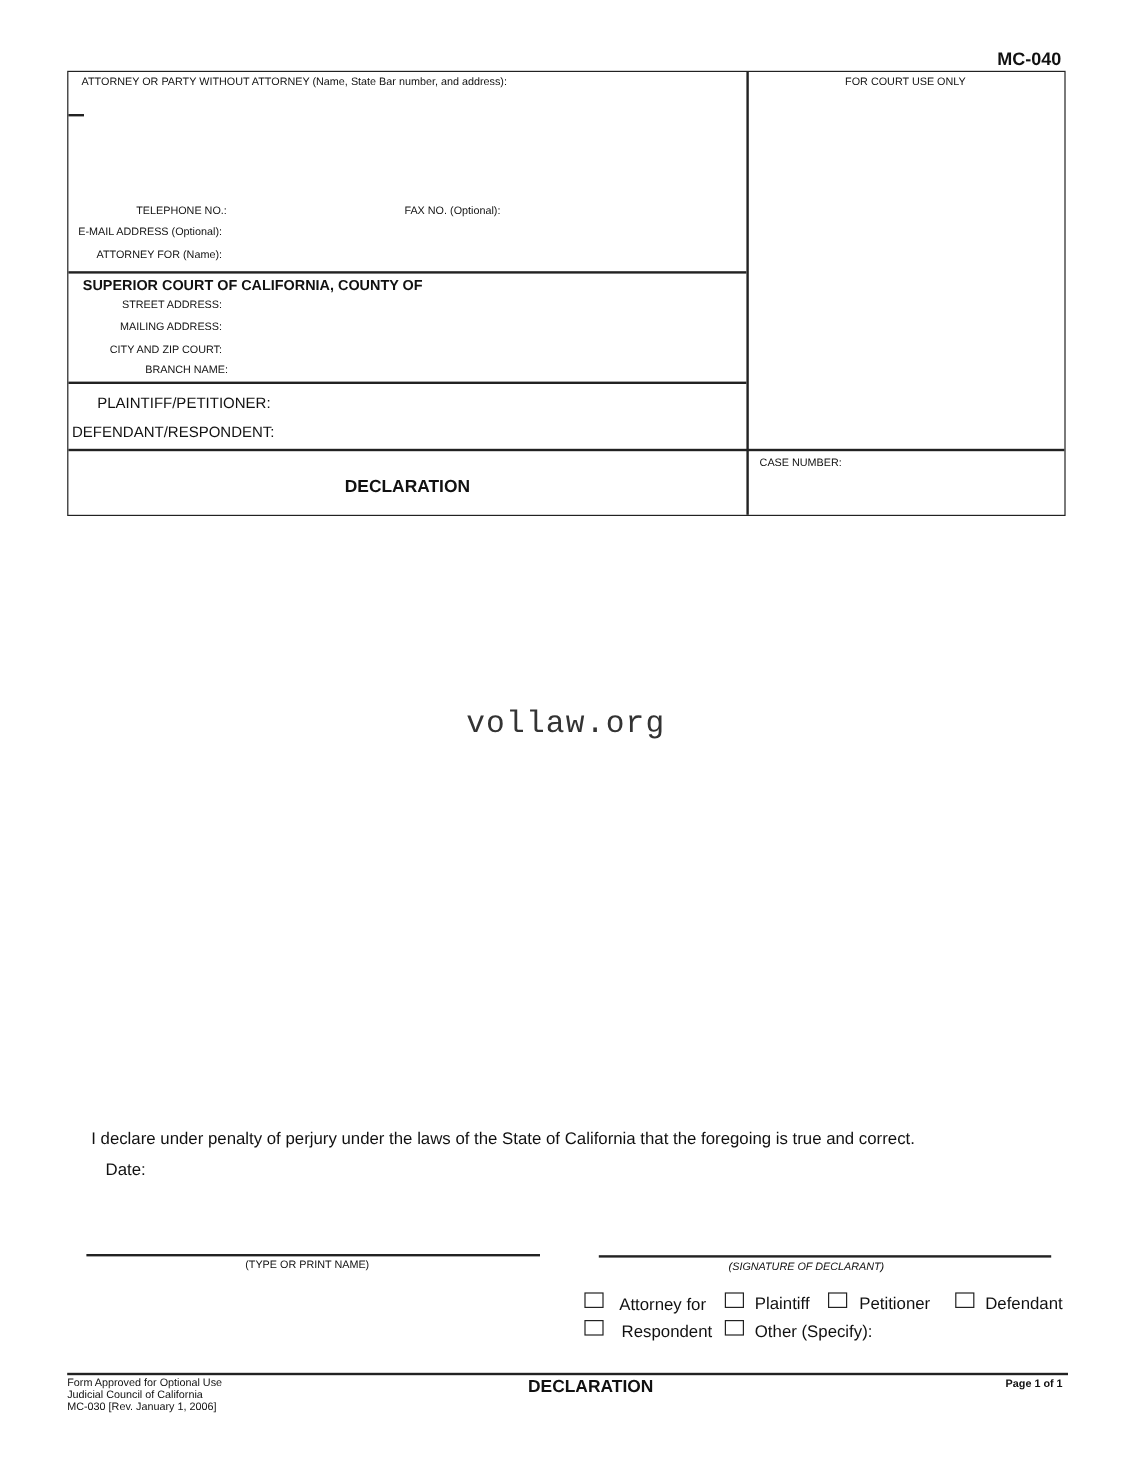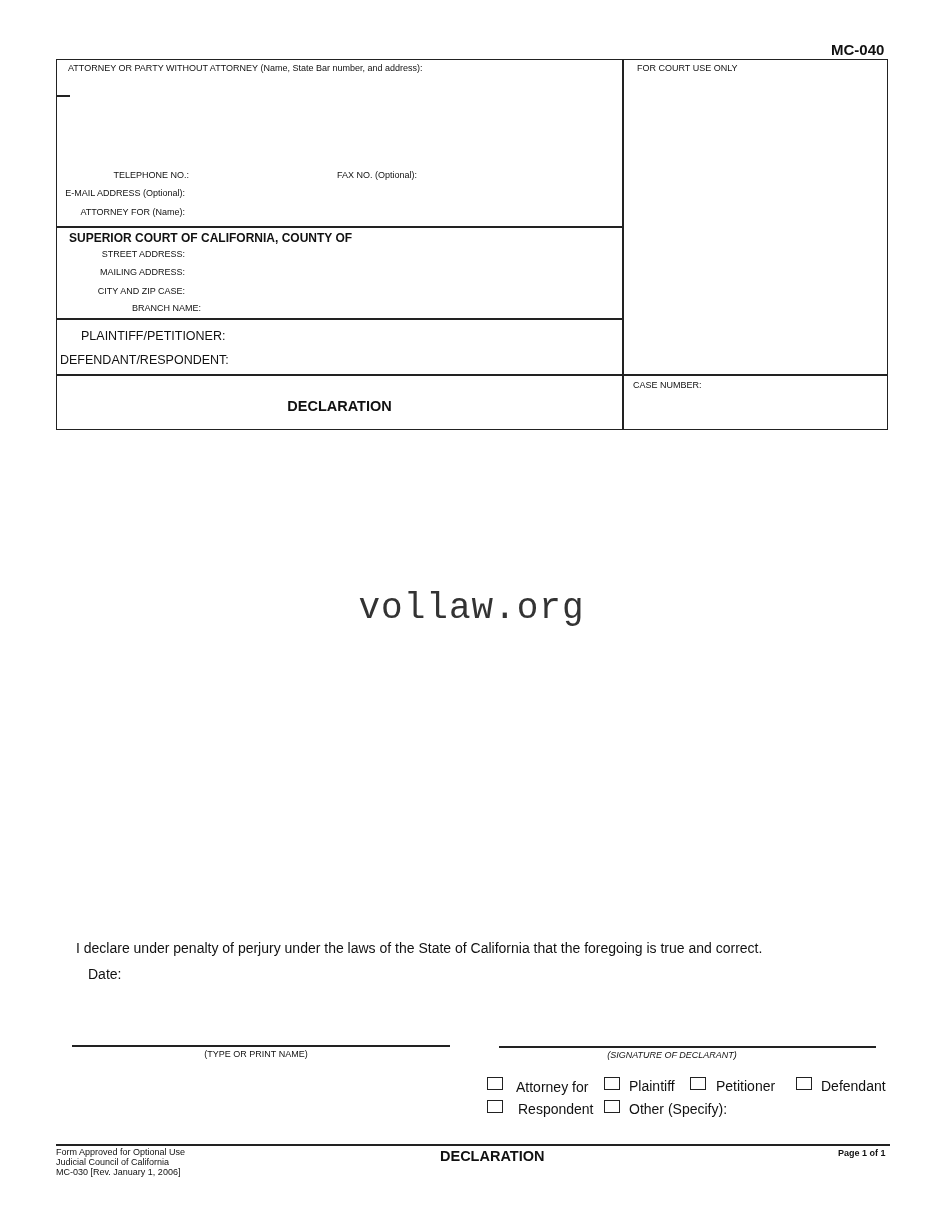--- a/index.html
+++ b/index.html
@@ -8,21 +8,21 @@
   .formno { left: 831px; top: 41px; font-size: 15px; font-weight: bold; }
   .hdr { left: 56px; top: 59px; width: 832px; height: 371px; border: 1.5px solid #222; box-sizing: border-box; }
   .vline { position: absolute; background: #222; }
   .hline { position: absolute; background: #222; }
   .lbl { position: absolute; font-size: 9px; white-space: nowrap; }
   .lbl-r { position: absolute; font-size: 9px; white-space: nowrap; text-align: right; }
   .it { }
   .court-title { position: absolute; left: 12px; top: 171px; font-size: 12px; font-weight: bold; white-space: nowrap; }
   .party { position: absolute; font-size: 12.5px; white-space: nowrap; }
   .decl-title { position: absolute; left: 0; width: 565px; top: 338px; text-align: center; font-size: 14.5px; font-weight: bold; }
-  .watermark { left: 0; width: 943px; top: 588px; text-align: center; font-family: "Liberation Mono", monospace; font-size: 36px; color: #333; letter-spacing: 1px; }
+  .watermark { left: 0; width: 943px; top: 588px; text-align: center; font-family: "Liberation Mono", monospace; font-size: 26px; color: #333; letter-spacing: 1px; }
   .declare { left: 76px; top: 940px; font-size: 14px; }
   .date { left: 88px; top: 966px; font-size: 14px; }
   .sigline { height: 1.5px; background: #222; }
   .sigcap { font-size: 9px; text-align: center; }
   .cb { width: 16px; height: 13px; border: 1.3px solid #222; box-sizing: border-box; background: #fff; }
   .cblbl { font-size: 14px; white-space: nowrap; }
   .footrule { left: 56px; top: 1144px; width: 834px; height: 2px; background: #222; }
   .foot-left { left: 56px; top: 1147px; font-size: 9px; line-height: 10px; }
   .foot-center { left: 440px; top: 1148px; font-size: 14.5px; font-weight: bold; }
   .foot-right { left: 838px; top: 1148px; font-size: 9px; font-weight: bold; }
@@ -39,21 +39,21 @@
   <div class="hline" style="left:0; top:166px; width:565px; height:1.5px;"></div>
   <div class="hline" style="left:0; top:258px; width:565px; height:1.5px;"></div>
   <div class="hline" style="left:0; top:314px; width:830px; height:1.5px;"></div>
 
   <div class="hline" style="left:0; top:35px; width:13px; height:1.5px;"></div>
 
   <div class="lbl" style="left:11px; top:3px;">
     <span>ATTORNEY OR PARTY WITHOUT ATTORNEY</span>
     <span class="it">(Name, State Bar number, and address):</span>
   </div>
-  <div class="lbl it" style="left:580px; width:265px; top:3px; text-align:left;">FOR COURT USE ONLY</div>
+  <div class="lbl it" style="left:565px; width:265px; top:3px; text-align:center;">FOR COURT USE ONLY</div>
   <div class="abs" style="left:575px; top:18px; width:250px; height:292px;"></div>
 
   <div class="abs" style="left:15px; top:30px; width:540px; height:70px;"></div>
 
   <div class="lbl-r" style="left:4px; width:128px; top:110px;">TELEPHONE NO.:</div>
   <div class="abs" style="left:132px; top:108px; width:140px; height:14px;"></div>
   <div class="lbl" style="left:280px; top:110px;">
     <span>FAX NO.</span>
     <span class="it">(Optional):</span>
   </div>
@@ -71,23 +71,23 @@
   </div>
   <div class="abs" style="left:132px; top:145px; width:420px; height:14px;"></div>
 
   <div class="court-title">SUPERIOR COURT OF CALIFORNIA, COUNTY OF</div>
   <div class="abs" style="left:305px; top:170px; width:250px; height:16px;"></div>
 
   <div class="lbl-r" style="left:0; width:128px; top:189px;">STREET ADDRESS:</div>
   <div class="abs" style="left:132px; top:187px; width:420px; height:14px;"></div>
   <div class="lbl-r" style="left:0; width:128px; top:207px;">MAILING ADDRESS:</div>
   <div class="abs" style="left:132px; top:205px; width:420px; height:14px;"></div>
-  <div class="lbl-r" style="left:0; width:128px; top:226px;">CITY AND ZIP CASE:</div>
+  <div class="lbl-r" style="left:0; width:128px; top:226px;">CITY AND ZIP COURT:</div>
   <div class="abs" style="left:132px; top:224px; width:420px; height:14px;"></div>
-  <div class="lbl-r" style="left:16px; width:128px; top:243px;text-align:right;">BRANCH NAME:</div>
+  <div class="lbl-r" style="left:5px; width:128px; top:243px;text-align:right;">BRANCH NAME:</div>
   <div class="abs" style="left:132px; top:241px; width:420px; height:14px;"></div>
 
   <div class="party" style="left:24px; top:269px;">PLAINTIFF/PETITIONER:</div>
   <div class="abs" style="left:172px; top:267px; width:385px; height:18px;"></div>
   <div class="party" style="left:3px; top:293px;text-align:center;">DEFENDANT/RESPONDENT:</div>
   <div class="abs" style="left:172px; top:291px; width:385px; height:18px;"></div>
 
   <div class="decl-title">DECLARATION</div>
 
   <div class="lbl" style="left:576px; top:320px;">CASE NUMBER:</div>

